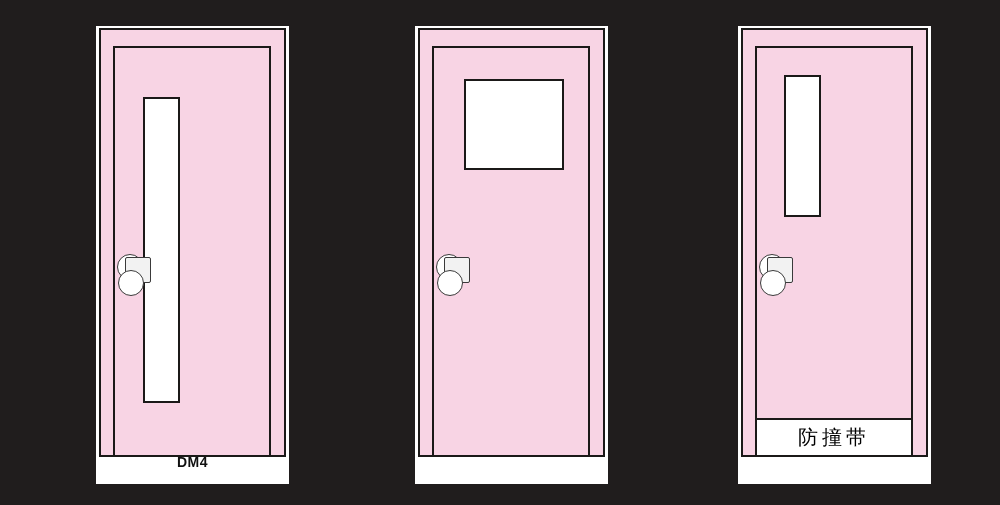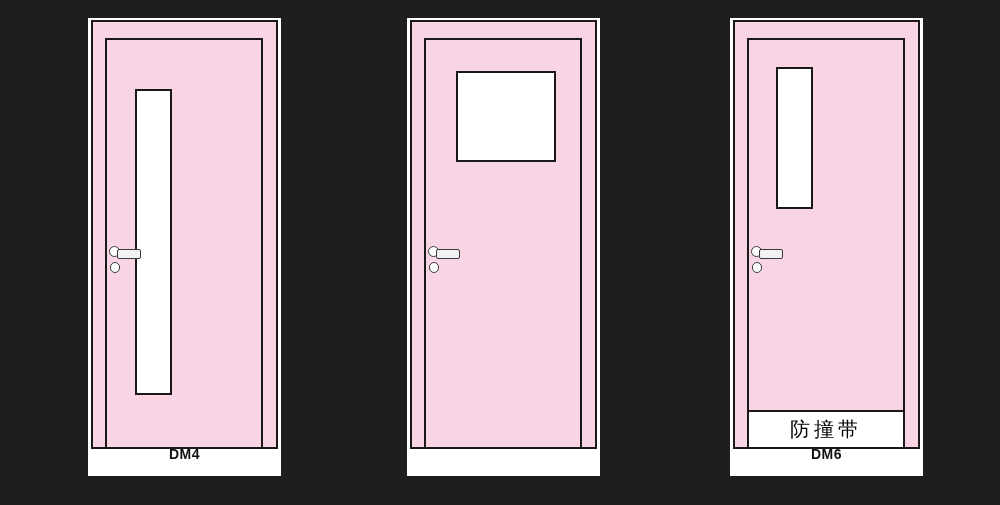--- a/index.html
+++ b/index.html
@@ -3,21 +3,21 @@
 <meta charset="utf-8">
 <style>
   :root{
     --door-fill:#f8d4e4;
     --outline:#1b1918;
     --window-fill:#ffffff;
     --card-fill:#ffffff;
     --label-color:#111111;
     --bg:#201d1d;
   }
-  *{box-sizing:border-box;margin:0;padding:4px;}
+  *{box-sizing:border-box;margin:0;padding:12px;}
   html,body{width:1000px;height:505px;}
   body{
     position:relative;
     background:var(--bg);
     font-family:"Liberation Sans", sans-serif;
     overflow:hidden;
   }
   .door-card{
     position:absolute;
     top:14px;
@@ -148,14 +148,13 @@
       <div class="handle">
         <span class="rosette"></span>
         <span class="lever"></span>
         <span class="lock-cyl"></span>
       </div>
       <div class="bumper-strip">
         <span>防撞带</span>
       </div>
     </div>
   </div>
-  <div class="door-label">DM6</div>
 </div>
 
 </body></html>

